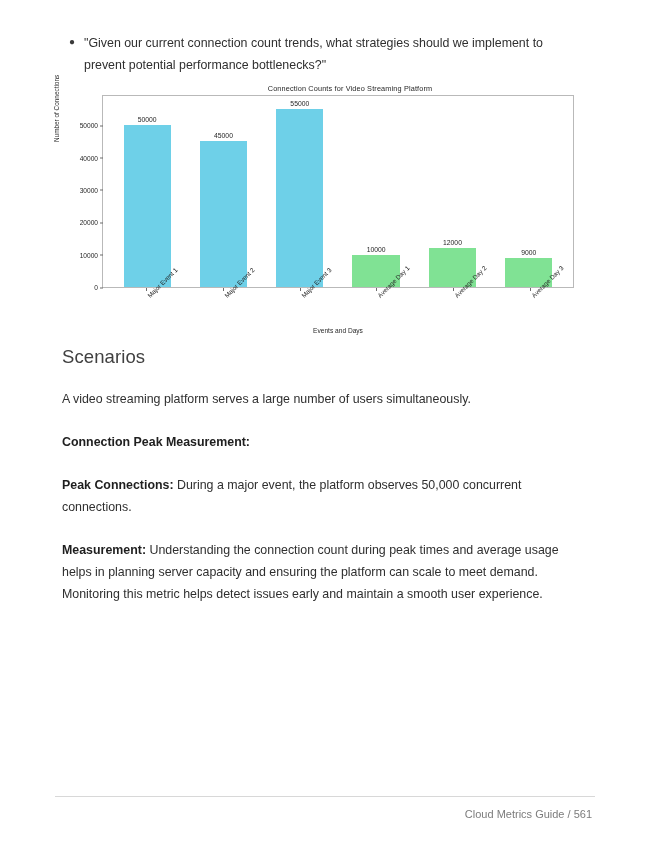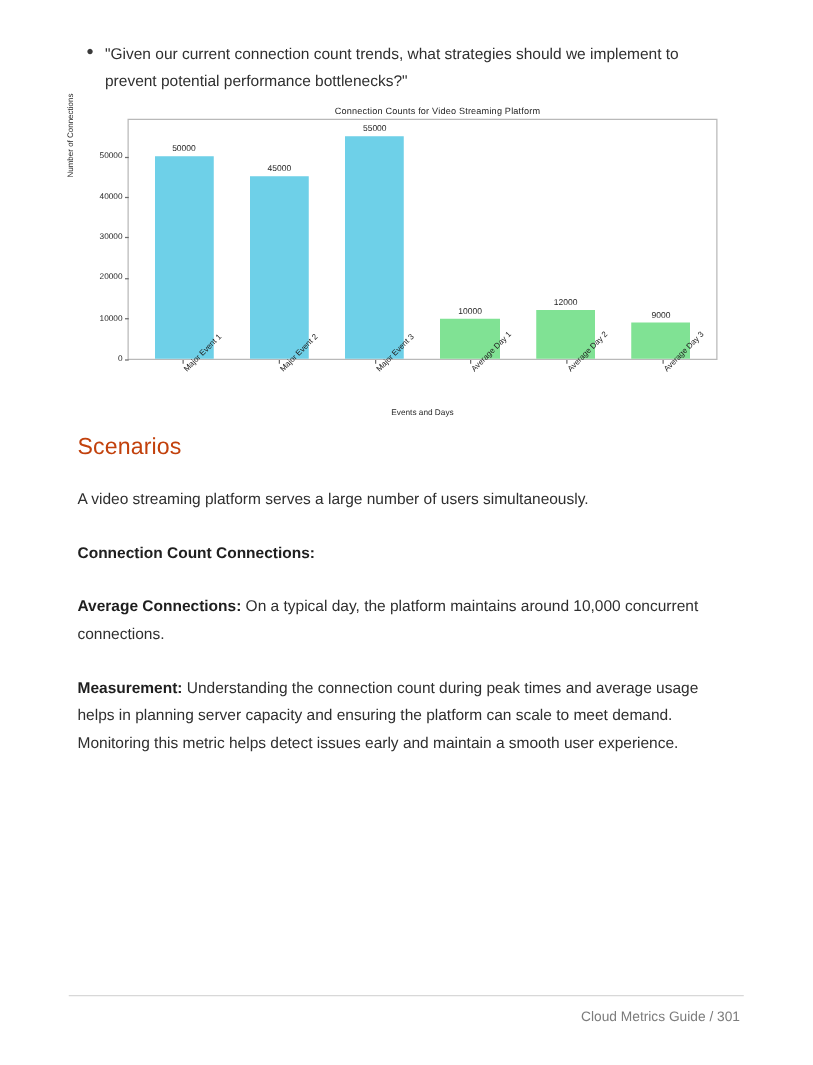--- a/index.html
+++ b/index.html
@@ -188,21 +188,21 @@
   .content {
     position: absolute;
     left: 62px;
     top: 346px;
     width: 520px;
   }
   h2.section-heading {
     margin: 0 0 20px 0;
     font-size: 18.5px;
     font-weight: 400;
-    color: #c2410c;
+    color: #404040;
     letter-spacing: .1px;
   }
   p.para {
     margin: 16px 0 21px 0;
     font-size: 12.4px;
     line-height: 1.78;
     color: #2f2f2f;
   }
   p.subhead {
     margin: 0 0 21px 0;
@@ -311,24 +311,24 @@
     <div class="xlabel">Events and Days</div>
   </div>
 
   <div class="content">
     <h2 class="section-heading">Scenarios</h2>
 
     <p class="para">A video streaming platform serves a large number of users simultaneously.</p>
 
 
 
-    <p class="subhead">Connection Count Connections:</p>
-
-
-    <p class="para"><span class="lead">Average Connections:</span><span> On a typical day, the platform maintains around 10,000 concurrent connections.</span></p>
+    <p class="subhead">Connection Peak Measurement:</p>
+
+    <p class="para"><span class="lead">Peak Connections:</span><span> During a major event, the platform observes 50,000 concurrent connections.</span></p>
+
 
     <p class="para"><span class="lead">Measurement:</span><span> Understanding the connection count during peak times and average usage helps in planning server capacity and ensuring the platform can scale to meet demand. Monitoring this metric helps detect issues early and maintain a smooth user experience.</span></p>
   </div>
 
   <div class="footer-rule"></div>
-  <div class="footer-text">Cloud Metrics Guide / 301</div>
+  <div class="footer-text">Cloud Metrics Guide / 561</div>
 
 </div>
 
 </body></html>

